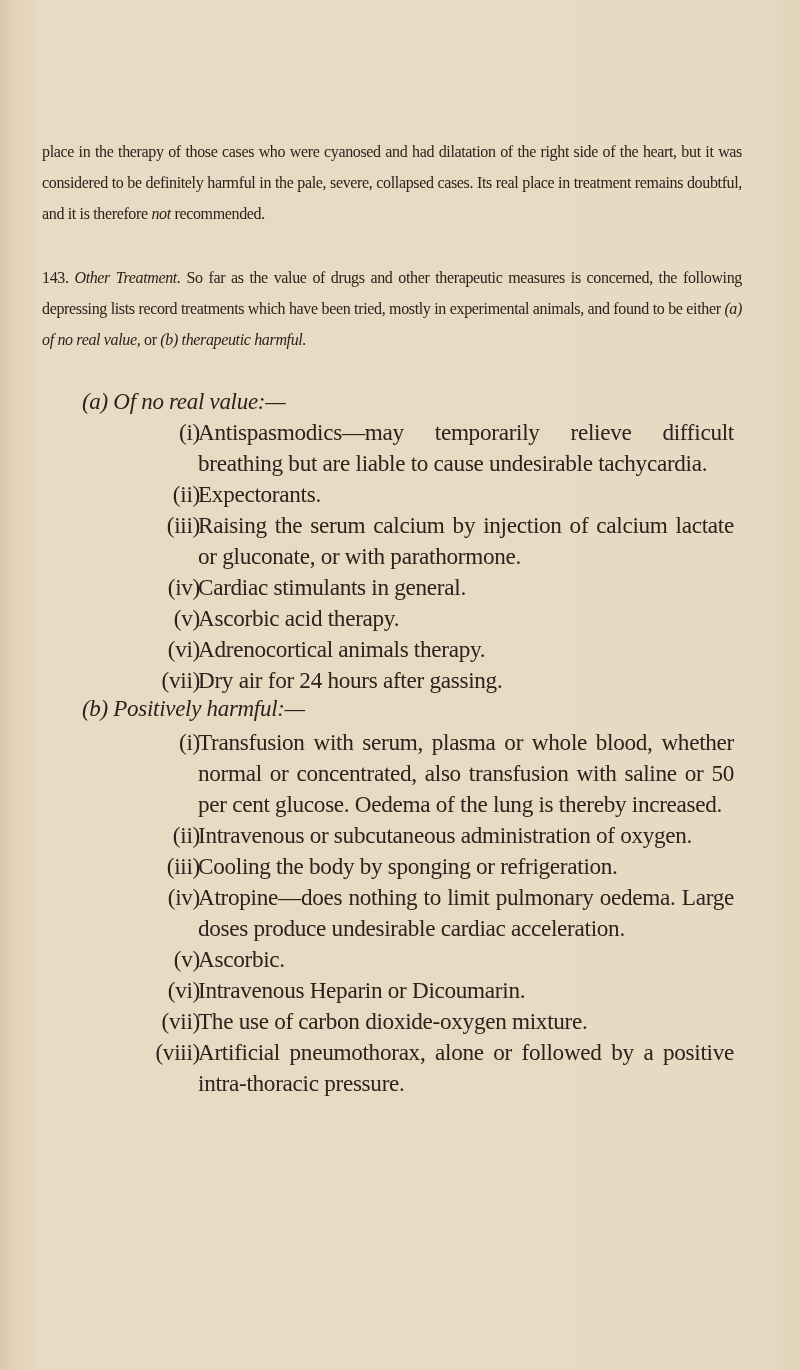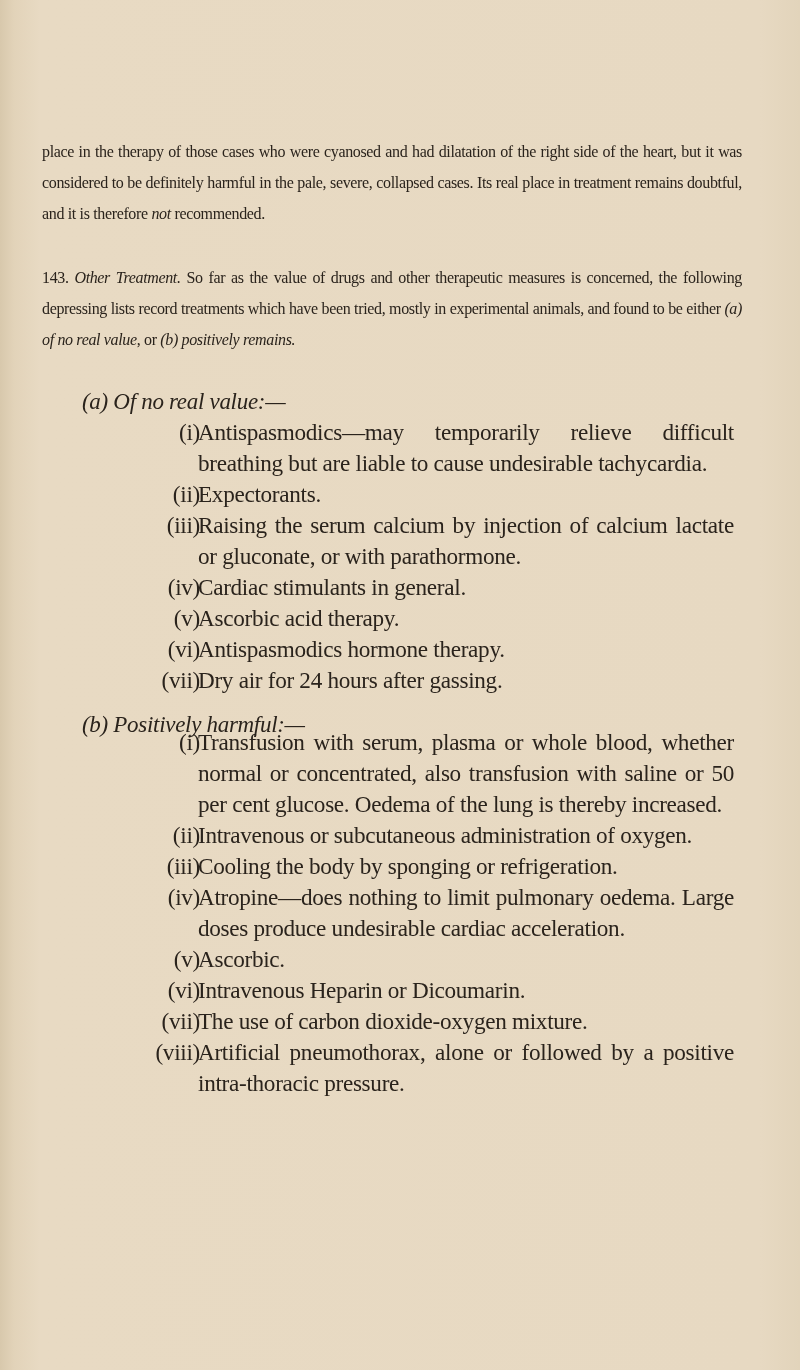--- a/index.html
+++ b/index.html
@@ -25,21 +25,21 @@
     .item .num { position: absolute; right: 542px; text-align: right; white-space: nowrap; }
     .item .txt { position: absolute; left: 156px; width: 536px; text-align: justify; }
   </style>
 </head>
 <body>
 
 <div class="page">
 
   <div class="p" style="top:136px;"><span>place in the therapy of those cases who were cyanosed and had dilatation of the right side of the heart, but it was considered to be definitely harmful in the pale, severe, collapsed cases. Its real place in treatment remains doubtful, and it is therefore </span><em>not</em><span> recommended.</span></div>
 
-  <div class="p" style="top:262px;"><span class="para-start">143.</span> <em>Other Treatment.</em><span> So far as the value of drugs and other therapeutic measures is concerned, the following depressing lists record treatments which have been tried, mostly in experimental animals, and found to be either </span><em>(a) of no real value</em><span>, or </span><em>(b) positively remains.</em></div>
+  <div class="p" style="top:262px;"><span class="para-start">143.</span> <em>Other Treatment.</em><span> So far as the value of drugs and other therapeutic measures is concerned, the following depressing lists record treatments which have been tried, mostly in experimental animals, and found to be either </span><em>(a) of no real value</em><span>, or </span><em>(b) therapeutic harmful.</em></div>
 
   <div class="sub-label" style="top:389px;">(a) Of no real value:—</div>
 
   <div class="item" style="top:417px;">
       <span class="num">(i)</span>
       <span class="txt">Antispasmodics—may temporarily relieve difficult breathing but are liable to cause undesirable tachycardia.</span>
     </div>
   <div class="item" style="top:479px;">
       <span class="num">(ii)</span>
       <span class="txt">Expectorants.</span>
@@ -51,28 +51,28 @@
   <div class="item" style="top:572px;">
       <span class="num">(iv)</span>
       <span class="txt">Cardiac stimulants in general.</span>
     </div>
   <div class="item" style="top:603px;">
       <span class="num">(v)</span>
       <span class="txt">Ascorbic acid therapy.</span>
     </div>
   <div class="item" style="top:634px;">
       <span class="num">(vi)</span>
-      <span class="txt">Antispasmodics hormone therapy.</span>
+      <span class="txt">Adrenocortical animals therapy.</span>
     </div>
   <div class="item" style="top:665px;">
       <span class="num">(vii)</span>
       <span class="txt">Dry air for 24 hours after gassing.</span>
     </div>
 
-  <div class="sub-label" style="top:696px;margin-top:16px;">(b) Positively harmful:—</div>
+  <div class="sub-label" style="top:696px;">(b) Positively harmful:—</div>
 
   <div class="item" style="top:727px;">
       <span class="num">(i)</span>
       <span class="txt">Transfusion with serum, plasma or whole blood, whether normal or concentrated, also transfusion with saline or 50 per cent glucose. Oedema of the lung is thereby increased.</span>
     </div>
   <div class="item" style="top:820px;">
       <span class="num">(ii)</span>
       <span class="txt">Intravenous or subcutaneous administration of oxygen.</span>
     </div>
   <div class="item" style="top:851px;">

